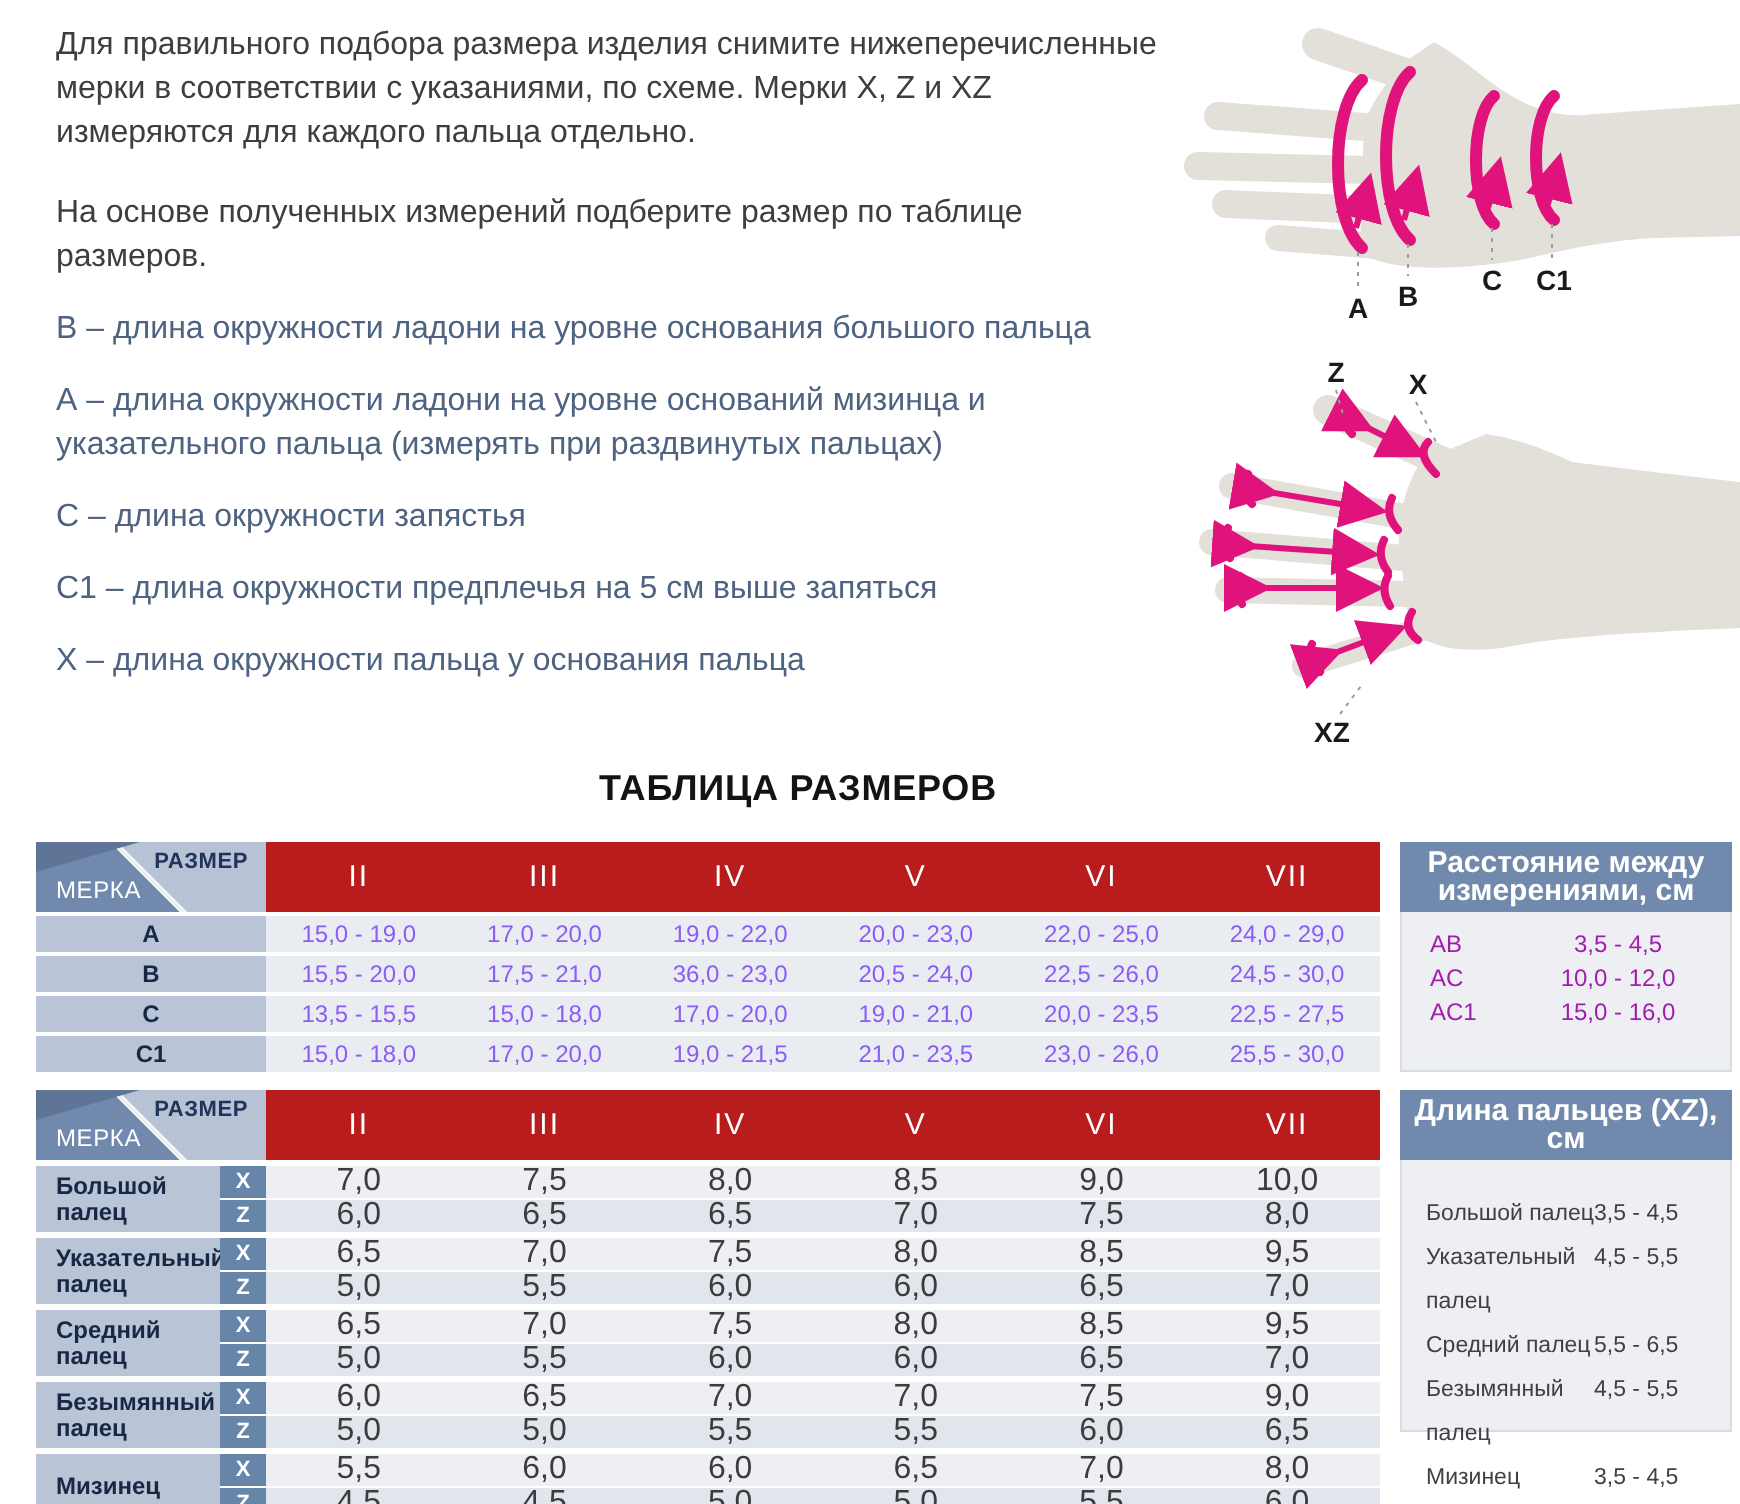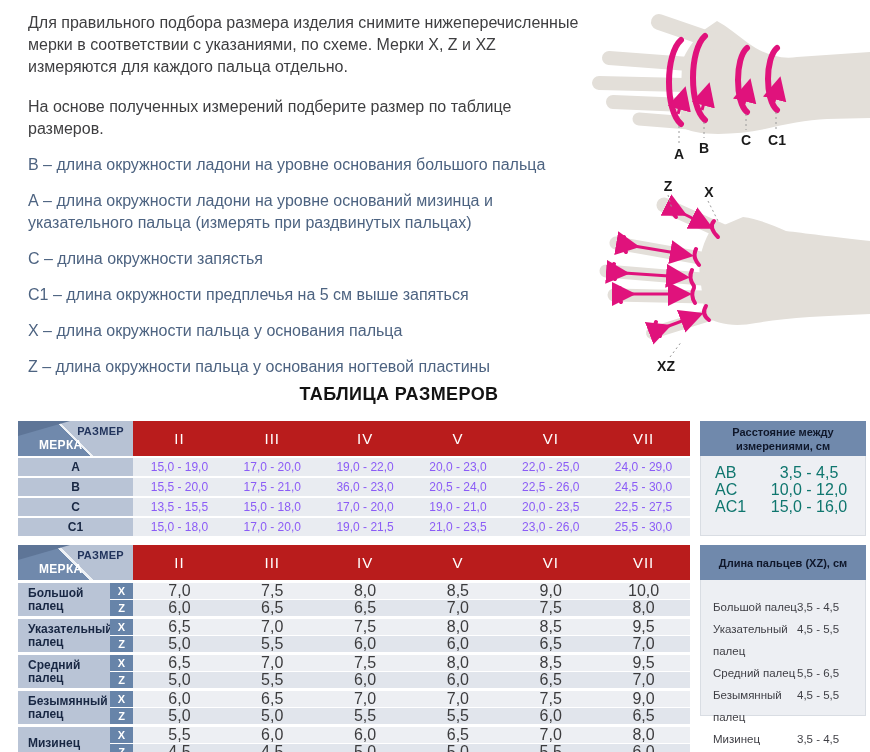--- a/index.html
+++ b/index.html
@@ -23,41 +23,41 @@
   .table-title { position:absolute; left:0; top:384px; width:798px; text-align:center;
                  font-size:18px; font-weight:bold; color:#131313; letter-spacing:.4px; }
 
   
   .hdr { display:flex; height:35px; }
   .corner { width:115px; position:relative; flex:none;
             background:linear-gradient(45deg,#7089ac 48%,#eef1f5 48%,#eef1f5 50.5%,#b7c2d4 50.5%); }
   .corner::before { content:""; position:absolute; left:0; top:0;
             border-top:15px solid #5e7597; border-right:52px solid transparent; }
   .corner .razmer { position:absolute; top:4px; right:9px; font-size:11px; font-weight:bold; color:#22345c; letter-spacing:.3px; }
-  .corner .merka  { position:absolute; bottom:4px; left:21px; font-size:12px; font-weight:bold; color:#fff; letter-spacing:.3px; }
+  .corner .merka  { position:absolute; bottom:4px; left:10px; font-size:12px; font-weight:normal; color:#fff; letter-spacing:.3px; }
   .size-cell { flex:1; background:#b91c1c; color:#fff; font-weight:normal; font-size:15px;
                display:flex; align-items:center; justify-content:center; letter-spacing:1px; }
   .size-head { display:flex; flex:1; }
 
   
   .t1 { position:absolute; left:18px; top:421px; width:672px; }
   .t1 .row { display:flex; height:18px; margin-top:2px; }
   .t1 .lbl { width:115px; flex:none; background:#b9c4d6; color:#182743; font-weight:bold; font-size:12px;
              display:flex; align-items:center; justify-content:center; }
   .t1 .val { flex:1; background:#e9ecf1; color:#8b5cf6; font-size:12px;
              display:flex; align-items:center; justify-content:center; }
 
   
   .panel { position:absolute; left:700px; width:166px; }
-  .panel .phead { background:#7089ac; color:#0f172a; font-weight:bold; font-size:11px; line-height:14px;
+  .panel .phead { background:#7089ac; color:#ffffff; font-weight:bold; font-size:15px; line-height:14px;
                   height:35px; display:flex; flex-direction:column; align-items:center; justify-content:center; text-align:center; }
   .panel .pbody { background:#edeff3; border:1px solid #d9dde3; border-top:none; }
   .p1 { top:421px; }
   .p1 .pbody { height:80px; padding:8px 14px 0 14px; }
-  .p1 .prow { display:flex; font-size:16px; color:#0f766e; line-height:17px; }
+  .p1 .prow { display:flex; font-size:12px; color:#a21caf; line-height:17px; }
   .p1 .prow .rl { width:52px; }
   .p1 .prow .rv { flex:1; text-align:center; }
   .p2 { top:545px; }
   .p2 .pbody { height:136px; padding:16px 12px 0 12px; }
   .p2 .prow { display:flex; font-size:11.5px; color:#3f3f45; line-height:22px; }
   .p2 .prow .rl { flex:1; }
   .p2 .prow .rv { width:56px; }
 
   
   .t2 { position:absolute; left:18px; top:545px; width:672px; }
@@ -85,21 +85,20 @@
         <div class="def">В – длина окружности ладони на уровне основания большого пальца</div>
 
         <div class="def">А – длина окружности ладони на уровне оснований мизинца и указательного пальца (измерять при раздвинутых пальцах)</div>
 
         <div class="def">С – длина окружности запястья</div>
 
         <div class="def">С1 – длина окружности предплечья на 5 см выше запяться</div>
 
         <div class="def">X – длина окружности пальца у основания пальца</div>
 
-        <div class="def">Z – длина окружности пальца у основания ногтевой пластины</div>
 
       </div>
   </div>
 
   <svg class="hand1" viewBox="0 0 285 168">
     <defs>
       <marker id="ah" markerWidth="9" markerHeight="9" refX="6" refY="4" orient="auto">
         <path d="M0,0 L8,4 L0,8 Z" fill="#e0127c"></path>
       </marker>
     </defs>

